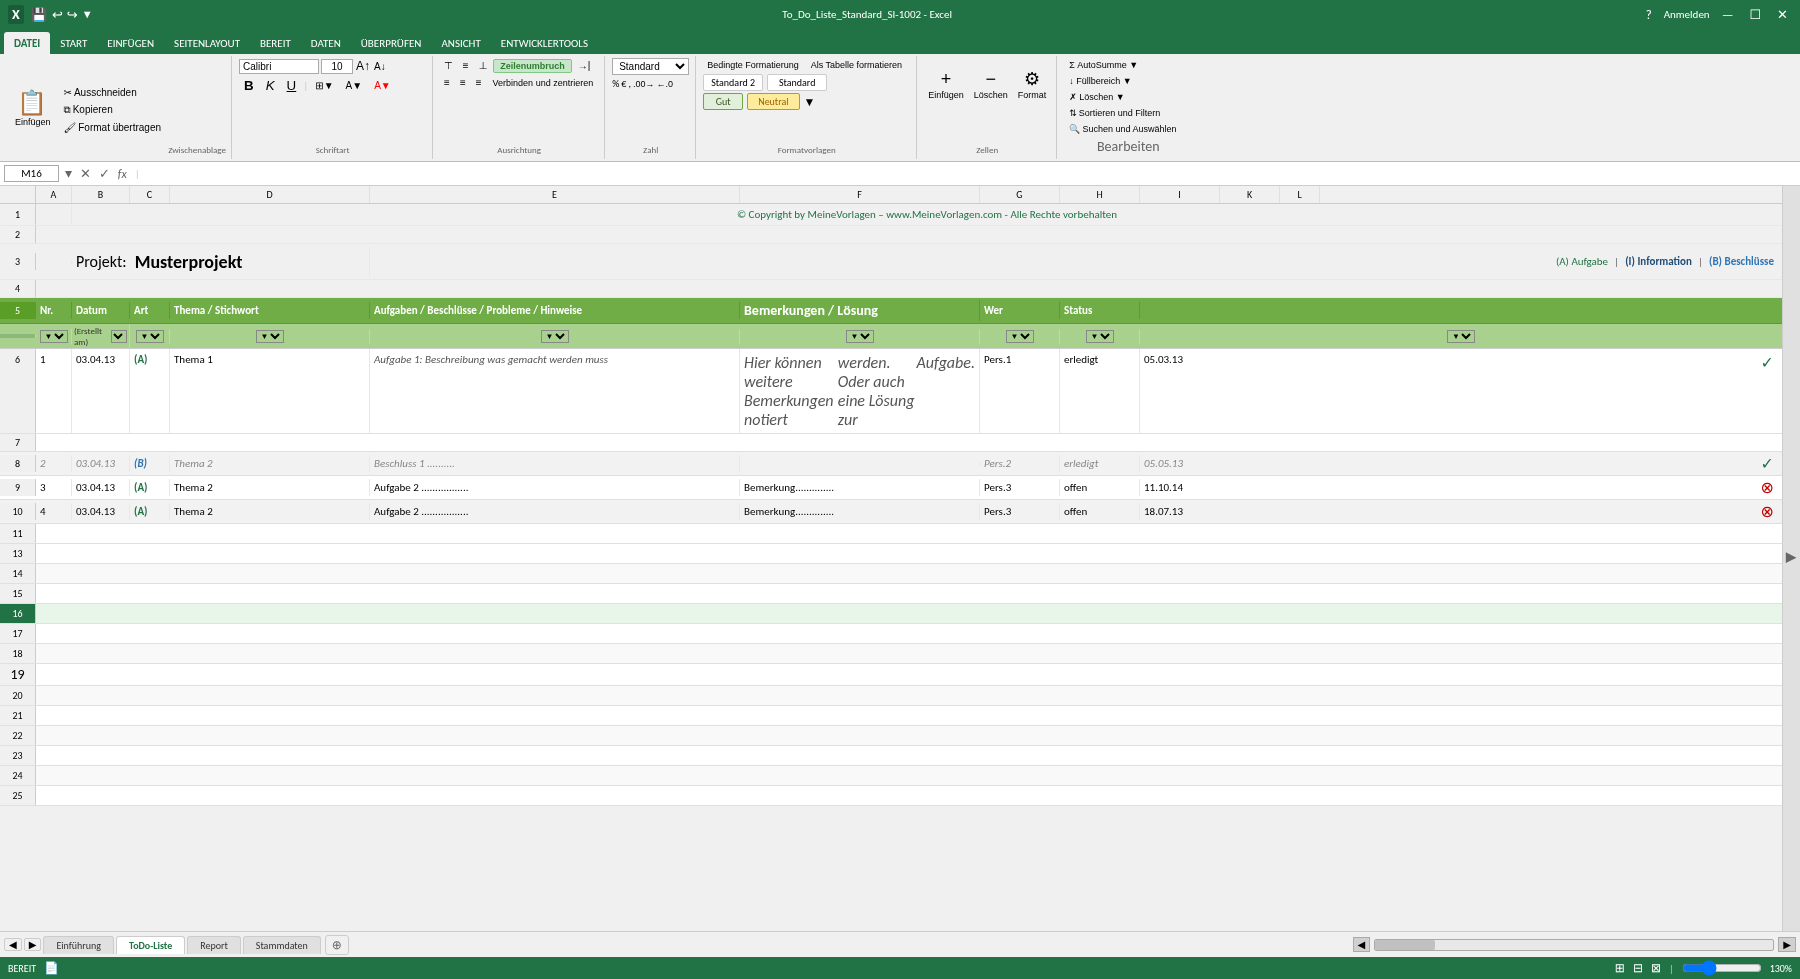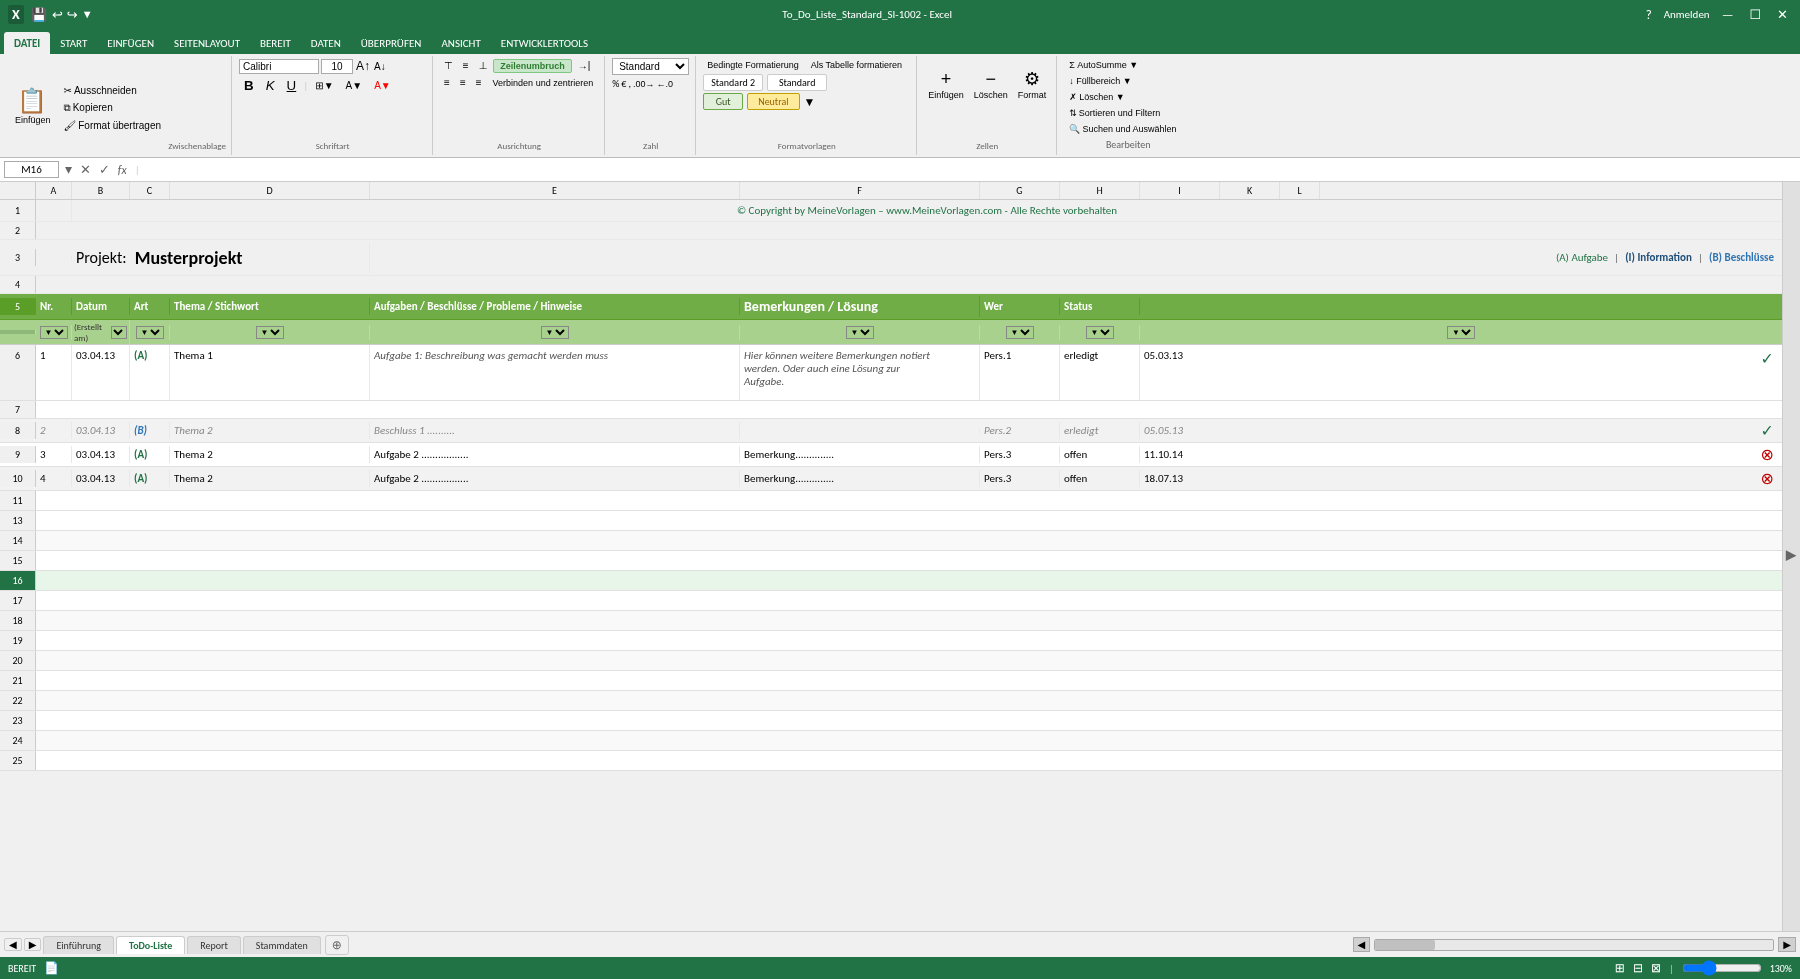--- a/index.html
+++ b/index.html
@@ -197,21 +197,21 @@
             <span>⇅</span>
             <span>Sortieren und Filtern</span>
           </button>
       </div>
       <div style="display:flex; gap:2px; margin-bottom:2px; align-items:center;">
         <button style="background:none; border:1px solid transparent; border-radius:2px; cursor:pointer; font-size:9px; padding:1px 4px; white-space:nowrap; display:flex; align-items:center; gap:2px;">
             <span>🔍</span>
             <span>Suchen und Auswählen</span>
           </button>
       </div>
-      <div style="font-size:10px; color:#666; text-align:center; margin-top:auto; padding-bottom:2px;">Bearbeiten</div>
+      <div style="font-size:14px; color:#666; text-align:center; margin-top:auto; padding-bottom:2px;">Bearbeiten</div>
     </div>
   </div>
 
   <div style="background:white; border-bottom:1px solid #ccc; display:flex; align-items:center; height:24px; padding:0 4px; gap:4px;">
     <input type="text" style="width: 55px; border: 1px solid rgb(170, 170, 170); padding: 1px 4px; font-size: 11px; text-align: center; font-family: Calibri;" value="M16">
     <span style="color:#666; font-size:14px; padding:0 2px;">▾</span>
     <span style="color:#666; font-size:13px; cursor:pointer; padding:0 2px;">✕</span>
     <span style="color:#666; font-size:13px; cursor:pointer; padding:0 2px;">✓</span>
     <span style="color:#666; font-size:12px; cursor:pointer; padding:0 2px; font-style:italic;">fx</span>
     <span style="color:#ccc; padding:0 2px;">|</span>
@@ -318,21 +318,21 @@
           </div>
         </div>
 
         <div style="display:flex; border-bottom:1px solid #e0e0e0; min-height:56px; background:white; align-items:stretch;">
           <div style="width:36px; min-width:36px; border-right:1px solid #ccc; text-align:center; font-size:10px; padding:2px; background:#f0f0f0; display:flex; align-items:flex-start; justify-content:center; padding-top:4px;">6</div>
           <div style="width:36px; min-width:36px; border-right:1px solid #e8e8e8; padding:4px 4px; font-size:11px; display:flex; align-items:flex-start;">1</div>
           <div style="width:58px; min-width:58px; border-right:1px solid #e8e8e8; padding:4px 4px; font-size:11px; display:flex; align-items:flex-start;">03.04.13</div>
           <div style="width:40px; min-width:40px; border-right:1px solid #e8e8e8; padding:4px 4px; font-size:11px; display:flex; align-items:flex-start; color:#217346; font-weight:bold;">(A)</div>
           <div style="width:200px; min-width:200px; border-right:1px solid #e8e8e8; padding:4px 4px; font-size:11px; display:flex; align-items:flex-start;">Thema 1</div>
           <div style="width:370px; min-width:370px; border-right:1px solid #e8e8e8; padding:4px 4px; font-size:11px; display:flex; align-items:flex-start; font-style:italic; color:#555;">Aufgabe 1:  Beschreibung  was gemacht werden muss</div>
-          <div style="width:240px; min-width:240px; border-right:1px solid #e8e8e8; padding:4px 4px; font-size:11px; display:flex; align-items:flex-start; font-style:italic; color:#555; flex-direction:column; justify-content:flex-start;">
+          <div style="width:240px; min-width:240px; border-right:1px solid #e8e8e8; padding:4px 4px; font-size:16px; display:flex; align-items:flex-start; font-style:italic; color:#555; flex-direction:row; justify-content:flex-start;">
             <span>Hier können weitere Bemerkungen notiert</span>
             <span>werden. Oder auch eine Lösung zur</span>
             <span>Aufgabe.</span>
           </div>
           <div style="width:80px; min-width:80px; border-right:1px solid #e8e8e8; padding:4px 4px; font-size:11px; display:flex; align-items:flex-start;">Pers.1</div>
           <div style="width:80px; min-width:80px; border-right:1px solid #e8e8e8; padding:4px 4px; font-size:11px; display:flex; align-items:flex-start;">erledigt</div>
           <div style="flex:1; padding:4px 4px; font-size:11px; display:flex; align-items:flex-start; justify-content:space-between;">
             <span>05.03.13</span>
             <span style="color:#217346; font-size:16px; margin-right:4px;">✓</span>
           </div>
@@ -414,21 +414,21 @@
             </div>
             <div style="display: flex; border-bottom: 1px solid rgb(224, 224, 224); min-height: 20px; background: white;">
               <div style="width: 36px; min-width: 36px; border-right: 1px solid rgb(204, 204, 204); text-align: center; font-size: 10px; padding: 2px; display: flex; align-items: center; justify-content: center; background: rgb(240, 240, 240);">17</div>
               <div style="flex: 1 1 0%;"></div>
             </div>
             <div style="display: flex; border-bottom: 1px solid rgb(224, 224, 224); min-height: 20px; background: rgb(249, 249, 249);">
               <div style="width: 36px; min-width: 36px; border-right: 1px solid rgb(204, 204, 204); text-align: center; font-size: 10px; padding: 2px; display: flex; align-items: center; justify-content: center; background: rgb(240, 240, 240);">18</div>
               <div style="flex: 1 1 0%;"></div>
             </div>
             <div style="display: flex; border-bottom: 1px solid rgb(224, 224, 224); min-height: 20px; background: white;">
-              <div style="width: 19px; min-width: 36px; border-right: 1px solid rgb(204, 204, 204); text-align: center; font-size: 10px; padding: 2px; display: flex; align-items: center; justify-content: center; background: rgb(240, 240, 240);">19</div>
+              <div style="width: 19px; min-width: 36px; border-right: 1px solid rgb(204, 204, 204); text-align: center; font-size: 14px; padding: 2px; display: flex; align-items: center; justify-content: center; background: rgb(240, 240, 240);">19</div>
               <div style="flex: 1 1 0%;"></div>
             </div>
             <div style="display: flex; border-bottom: 1px solid rgb(224, 224, 224); min-height: 20px; background: rgb(249, 249, 249);">
               <div style="width: 36px; min-width: 36px; border-right: 1px solid rgb(204, 204, 204); text-align: center; font-size: 10px; padding: 2px; display: flex; align-items: center; justify-content: center; background: rgb(240, 240, 240);">20</div>
               <div style="flex: 1 1 0%;"></div>
             </div>
             <div style="display: flex; border-bottom: 1px solid rgb(224, 224, 224); min-height: 20px; background: white;">
               <div style="width: 36px; min-width: 36px; border-right: 1px solid rgb(204, 204, 204); text-align: center; font-size: 10px; padding: 2px; display: flex; align-items: center; justify-content: center; background: rgb(240, 240, 240);">21</div>
               <div style="flex: 1 1 0%;"></div>
             </div>

